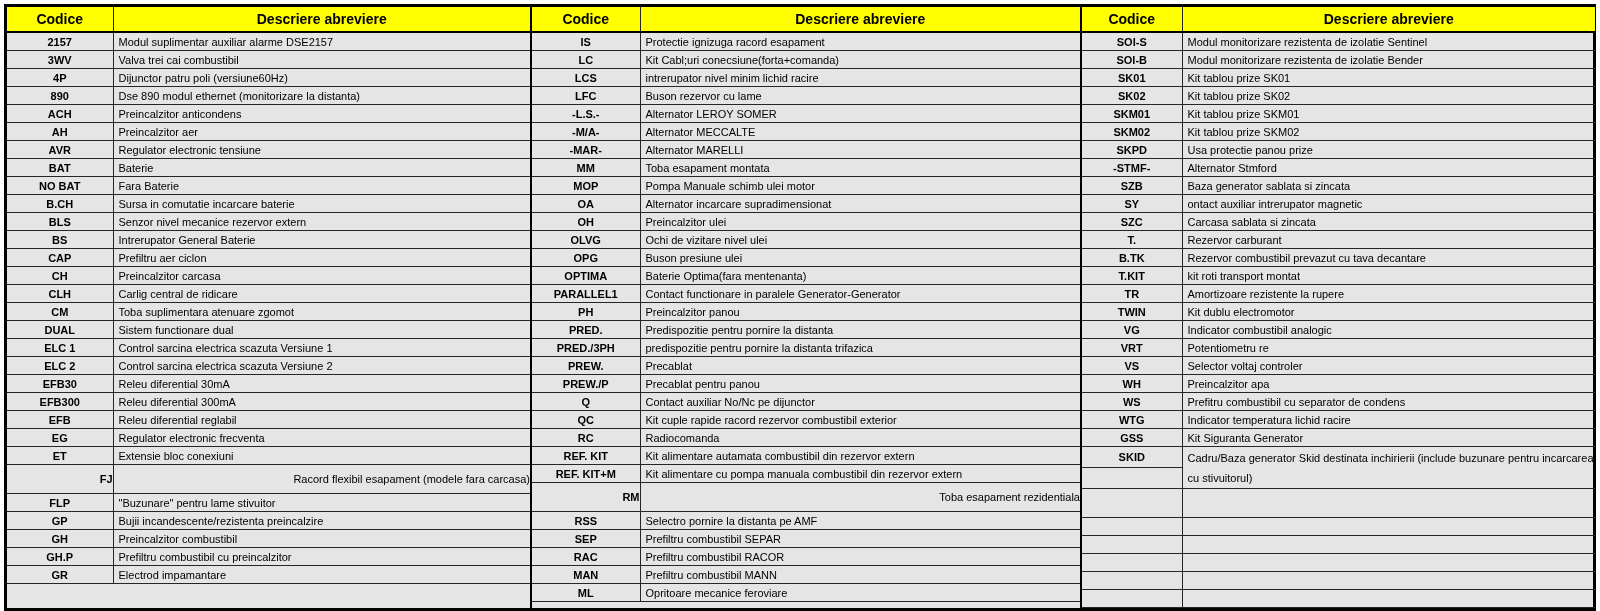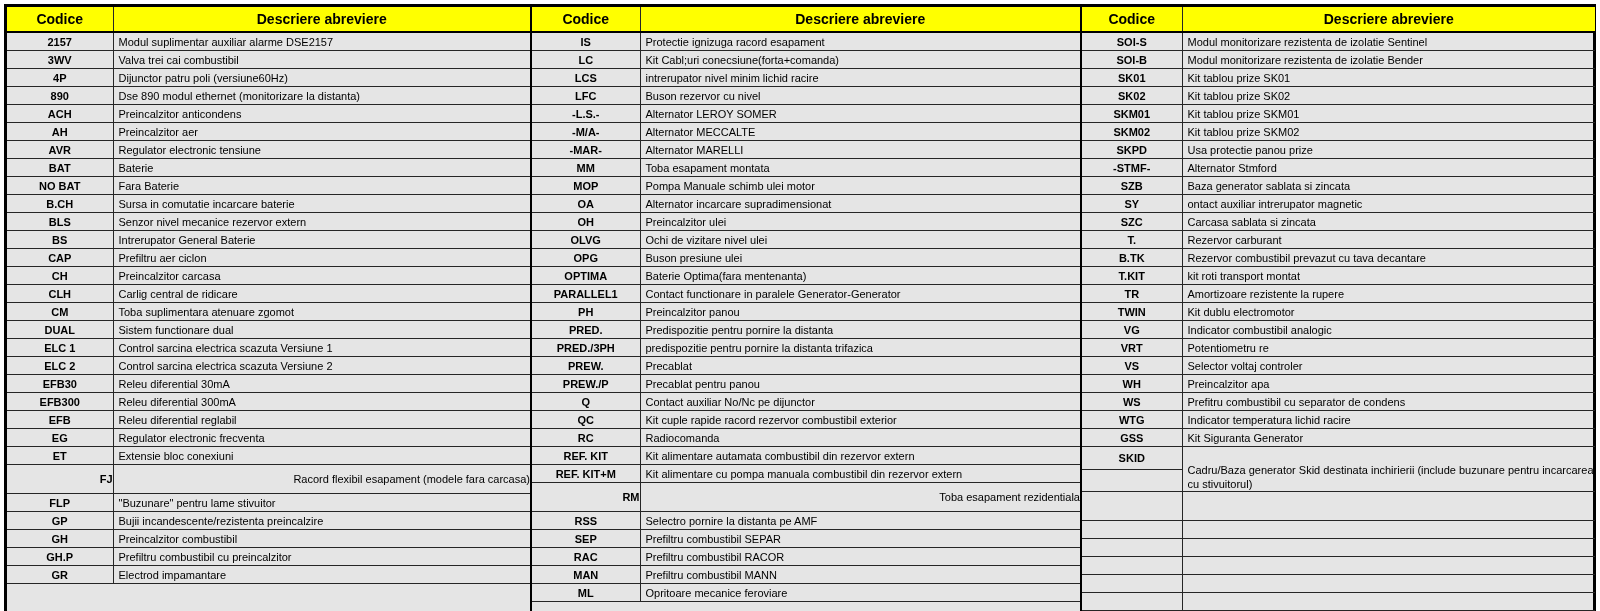--- a/index.html
+++ b/index.html
@@ -55,23 +55,23 @@
   td.code {
     font-weight: bold;
     text-align: center;
   }
   td.desc {
     text-align: left;
     padding-left: 5px;
   }
   td.desc.wrap {
     white-space: normal;
-    line-height: 14px;
+    line-height: 20px;
     vertical-align: top;
-    padding-top: 16px;
+    padding-top: 1px;
     margin-left: 15px;
   }
   tr.tall td { height: 28px; text-align: right; }
   .c-code1 { width: 106px; }
   .c-code2 { width: 108px; }
   .c-code3 { width: 100px; }
 </style>
 </head>
 <body>
 
@@ -235,21 +235,21 @@
             <tr>
               <td class="code">LC</td>
               <td class="desc">Kit Cabl;uri conecsiune(forta+comanda)</td>
             </tr>
             <tr>
               <td class="code">LCS</td>
               <td class="desc">intrerupator nivel minim lichid racire</td>
             </tr>
             <tr>
               <td class="code">LFC</td>
-              <td class="desc">Buson rezervor cu nivel</td>
+              <td class="desc">Buson rezervor cu lame</td>
             </tr>
             <tr>
               <td class="code">-L.S.-</td>
               <td class="desc">Alternator LEROY SOMER</td>
             </tr>
             <tr>
               <td class="code">-M/A-</td>
               <td class="desc">Alternator MECCALTE</td>
             </tr>
             <tr>

